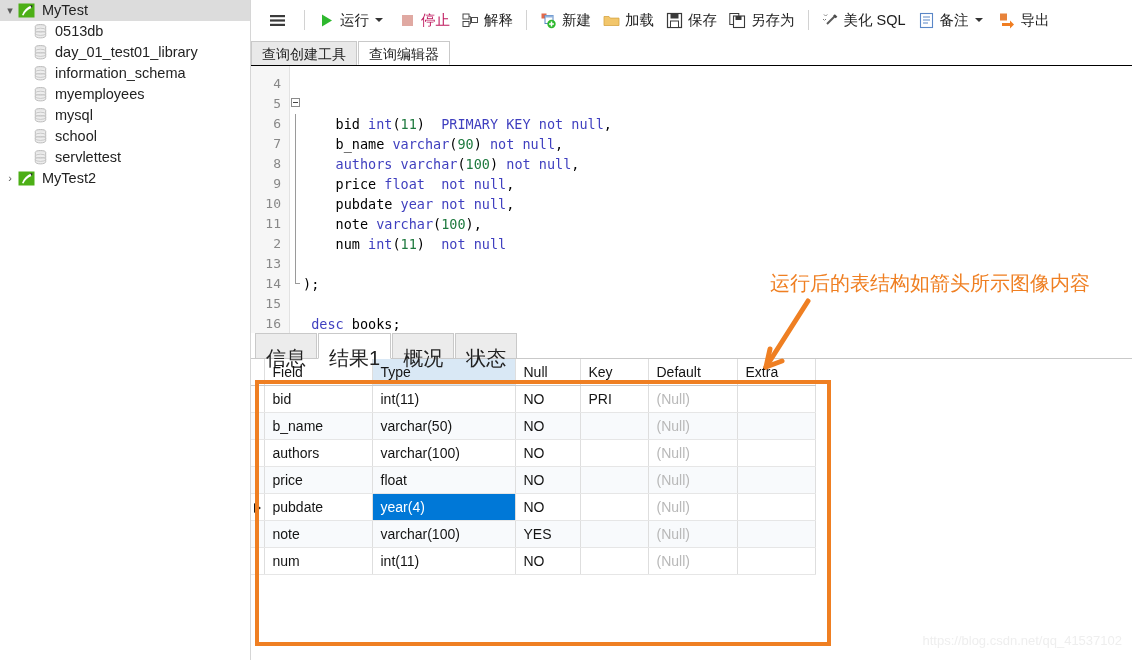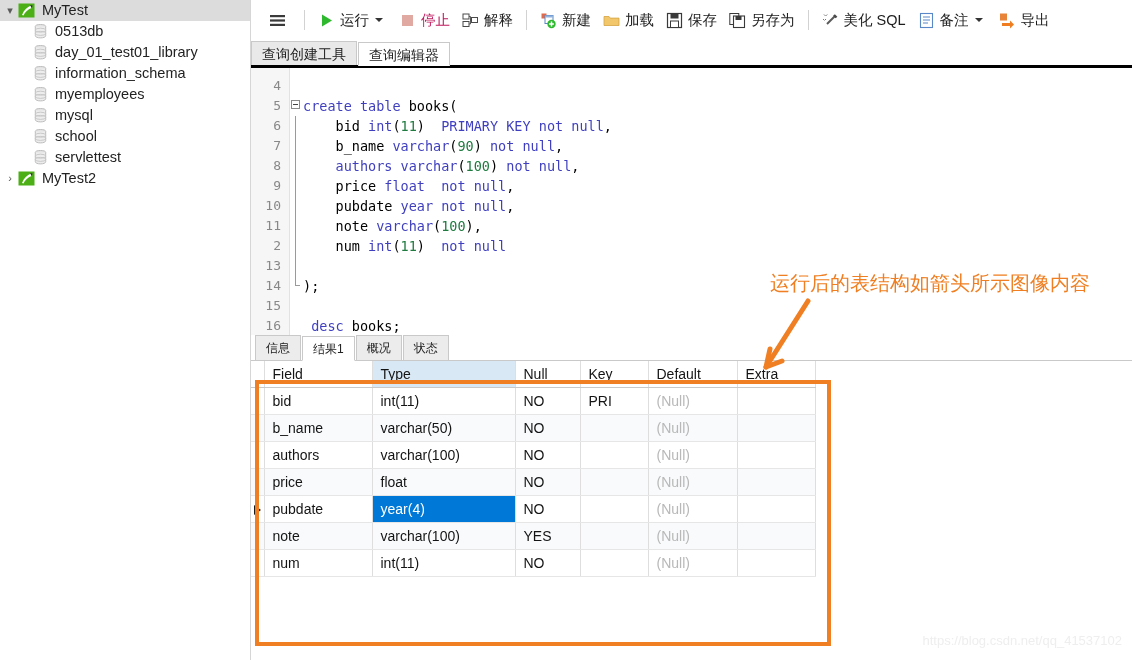--- a/index.html
+++ b/index.html
@@ -158,23 +158,23 @@
     border-top: 4px solid #333;
     margin: 0 4px 0 6px;
   }
 
   
   .subtabs {
     height: 25px;
     flex: 0 0 25px;
     background: #ffffff;
     display: flex;
-    align-items: flex-end;
+    align-items: center;
     padding-left: 0;
-    border-bottom: 3px solid #000000;
+    border-bottom: 1px solid #000000;
     position: relative;
   }
   .subtab {
     height: 24px;
     line-height: 24px;
     padding: 0 10px;
     font-size: 14px;
     background: #e9e9e9;
     border: 1px solid #c9c9c9;
     border-bottom: none;
@@ -281,22 +281,22 @@
     display: flex;
     align-items: flex-end;
     border-bottom: 1px solid #c9c9c9;
     background: #ffffff;
     padding-left: 4px;
     box-sizing: border-box;
   }
   .res-tab {
     height: 25px;
     line-height: 25px;
-    padding: 0 10px;
-    font-size: 12px;
+    padding: 12px 10px;
+    font-size: 20px;
     background: #ececec;
     border: 1px solid #c9c9c9;
     border-bottom: none;
     margin-right: 1px;
     color: #222;
     box-sizing: border-box;
   }
   .res-tab.active {
     background: #ffffff;
     margin-bottom: -1px;
@@ -620,21 +620,21 @@
 
     <div class="subtabs" id="subtabs-host">
         <div class="subtab">查询创建工具</div>
         <div class="subtab active">查询编辑器</div>
       </div>
 
     <div class="editor">
       <div class="gutter"></div>
       <div class="code-lines" id="code-host">
           <div class="cline"><span class="lnum">4</span><span class="fold"></span><span></span></div>
-          <div class="cline"><span class="lnum">5</span><span class="fold"><span class="fold-box"></span></span><span><span class="kw">create table </span><span class="ctext">books(</span></span></div>
+          <div class="cline"><span class="lnum">5</span><span class="fold"><span class="fold-box"></span></span></div>
           <div class="cline"><span class="lnum">6</span><span class="fold"><span class="fold-line"></span></span><span><span class="ctext">    bid </span><span class="kw">int</span><span class="pn">(</span><span class="num">11</span><span class="pn">)  </span><span class="kw">PRIMARY KEY not null</span><span class="ctext">,</span></span></div>
           <div class="cline"><span class="lnum">7</span><span class="fold"><span class="fold-line"></span></span><span><span class="ctext">    b_name </span><span class="kw">varchar</span><span class="pn">(</span><span class="num">90</span><span class="pn">) </span><span class="kw">not null</span><span class="ctext">,</span></span></div>
           <div class="cline"><span class="lnum">8</span><span class="fold"><span class="fold-line"></span></span><span><span class="kw">    authors </span><span class="kw">varchar</span><span class="pn">(</span><span class="num">100</span><span class="pn">) </span><span class="kw">not null</span><span class="ctext">,</span></span></div>
           <div class="cline"><span class="lnum">9</span><span class="fold"><span class="fold-line"></span></span><span><span class="ctext">    price </span><span class="kw">float</span><span class="ctext">  </span><span class="kw">not null</span><span class="ctext">,</span></span></div>
           <div class="cline"><span class="lnum">10</span><span class="fold"><span class="fold-line"></span></span><span><span class="ctext">    pubdate </span><span class="kw">year</span><span class="ctext"> </span><span class="kw">not null</span><span class="ctext">,</span></span></div>
           <div class="cline"><span class="lnum">11</span><span class="fold"><span class="fold-line"></span></span><span><span class="ctext">    note </span><span class="kw">varchar</span><span class="pn">(</span><span class="num">100</span><span class="pn">)</span><span class="ctext">,</span></span></div>
           <div class="cline"><span class="lnum">2</span><span class="fold"><span class="fold-line"></span></span><span><span class="ctext">    num </span><span class="kw">int</span><span class="pn">(</span><span class="num">11</span><span class="pn">)  </span><span class="kw">not null</span></span></div>
           <div class="cline"><span class="lnum">13</span><span class="fold"><span class="fold-line"></span></span><span></span></div>
           <div class="cline"><span class="lnum">14</span><span class="fold"><span class="fold-end"></span></span><span><span class="ctext">);</span></span></div>
           <div class="cline"><span class="lnum">15</span><span class="fold"></span><span></span></div>

